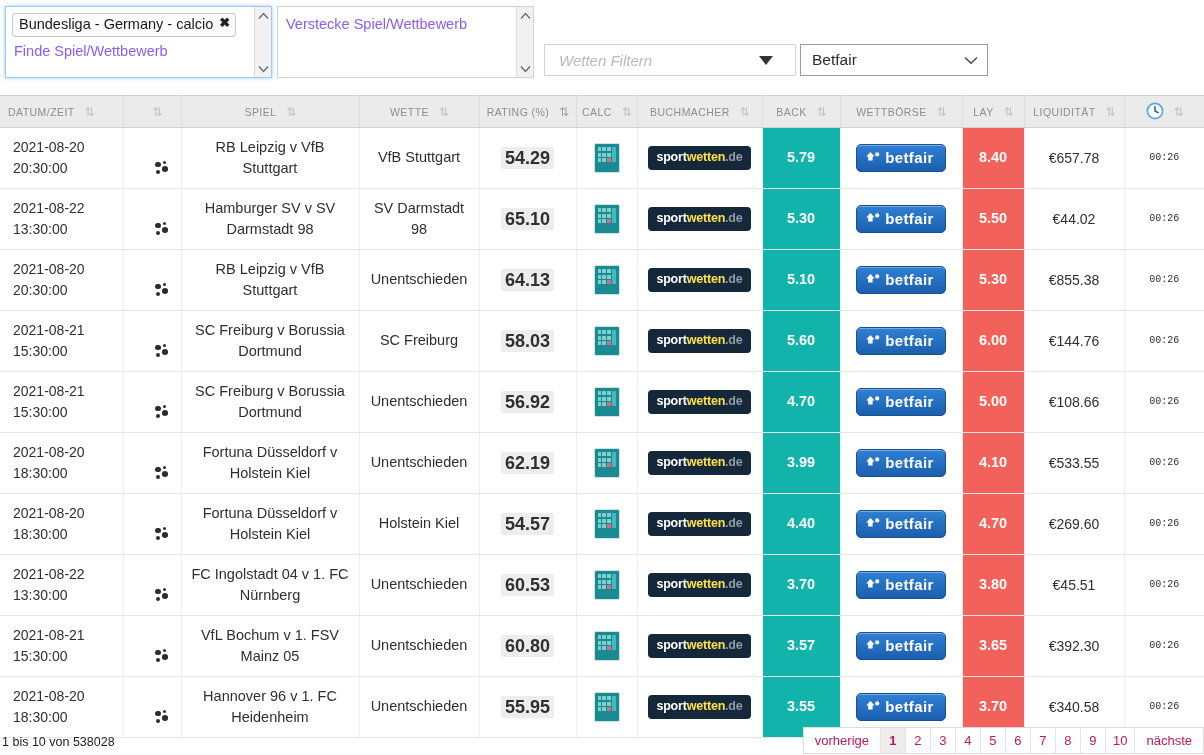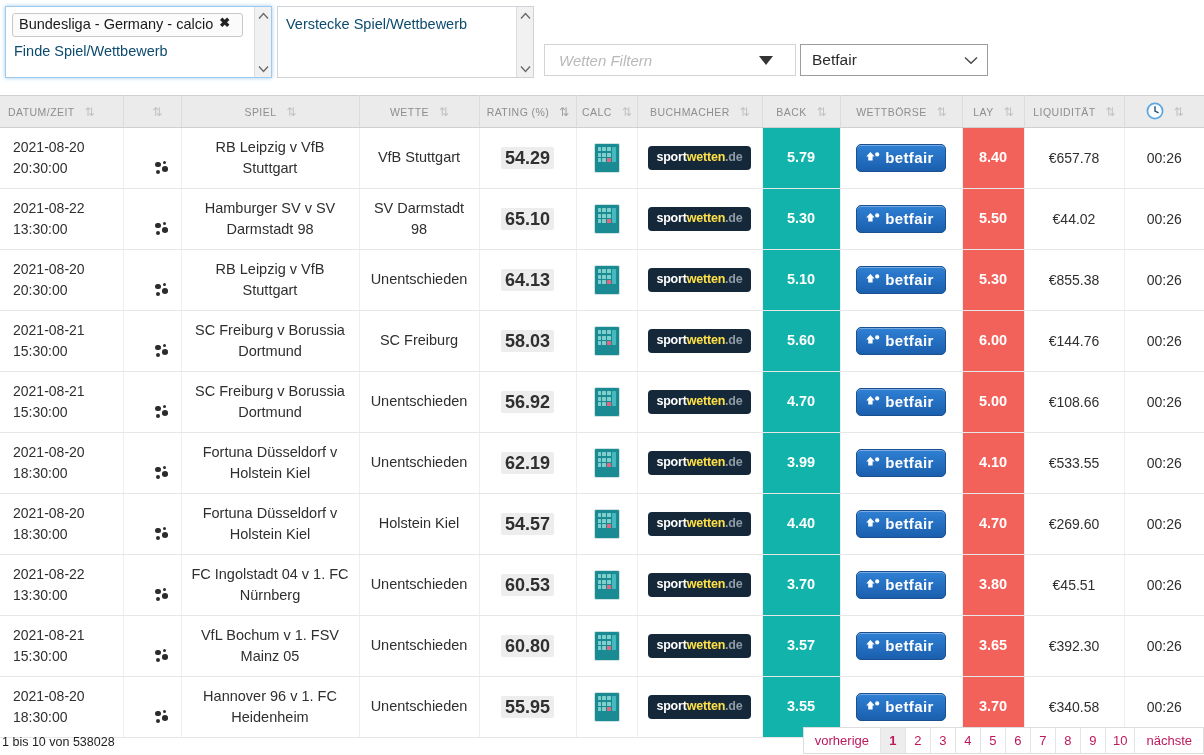--- a/index.html
+++ b/index.html
@@ -28,35 +28,35 @@
           border: 1px solid #9ecaed; box-shadow: 0 0 4px rgba(130,185,235,.75); }
   .ms-b { left: 277px; top: 6px; width: 257px; height: 72px; }
 
   .ms-inner { position: absolute; left: 0; top: 0; right: 18px; bottom: 0; padding: 6px 6px 0 6px; }
 
   .tag {
     display: inline-flex; align-items: center;
     border: 1px solid #c8c8c8;
     border-radius: 3px;
     background: #fbfbfb;
-    padding: 2px 12px 3px 6px;
+    padding: 2px 5px 3px 6px;
     font-size: 14.5px;
     color: #1a1a1a;
     line-height: 1.15;
     max-width: 100%;
   }
   .tag-label { white-space: nowrap; }
   .tag-x {
     margin-left: 6px; font-size: 13px; color: #222;
     font-weight: bold; cursor: pointer; line-height: 1;
     position: relative; top: -2px;
   }
 
   .ms-placeholder {
-    font-size: 14.5px; color: #0c4a6e; padding: 6px 2px 0 2px;
+    font-size: 14.5px; color: #8b5cf6; padding: 6px 2px 0 2px;
     white-space: nowrap;
   }
   .ms-placeholder-lone { padding-top: 3px; }
 
   
   .vscroll {
     position: absolute; right: 0; top: 0; bottom: 0; width: 17px;
     background: #f1f1f1; border-left: 1px solid #dcdcdc;
   }
   .vscroll .arrow {
@@ -130,21 +130,21 @@
     line-height: 1.45;
   }
   tbody td:last-child { border-right: none; }
 
   td.c-date { text-align: left; padding-left: 13px; font-size: 14px; line-height: 1.5; }
   td.c-rating { font-weight: bold; font-size: 18px; }
   .rate-chip { background: #ededed; padding: 1px 4px; border-radius: 2px; }
   td.c-back { background: #11b3ab; color: #fff; font-weight: bold; font-size: 14.5px; }
   td.c-lay  { background: #f2615a; color: #fff; font-weight: bold; font-size: 14.5px; }
   td.c-liq { font-size: 14px; }
-  td.c-time { font-size: 14px; }
+  td.c-time { font-size: 10px; font-family: Liberation Mono, monospace; }
 
   
   .ball {
     width: 19px; height: 19px; border-radius: 50%;
     margin: 0 auto; position: relative;
     background: radial-gradient(circle at 33% 28%, #ffffff 0%, #f2f2f2 38%, #c9c9c9 72%, #a8a8a8 100%);
     box-shadow: inset -1px -1px 2px rgba(0,0,0,.25);
   }
   .ball i { position: absolute; background: #2c2c2c; border-radius: 50%; display: block; }
   .ball i.p1 { width: 5.5px; height: 5.5px; left: 3px;  top: 3.5px; }

